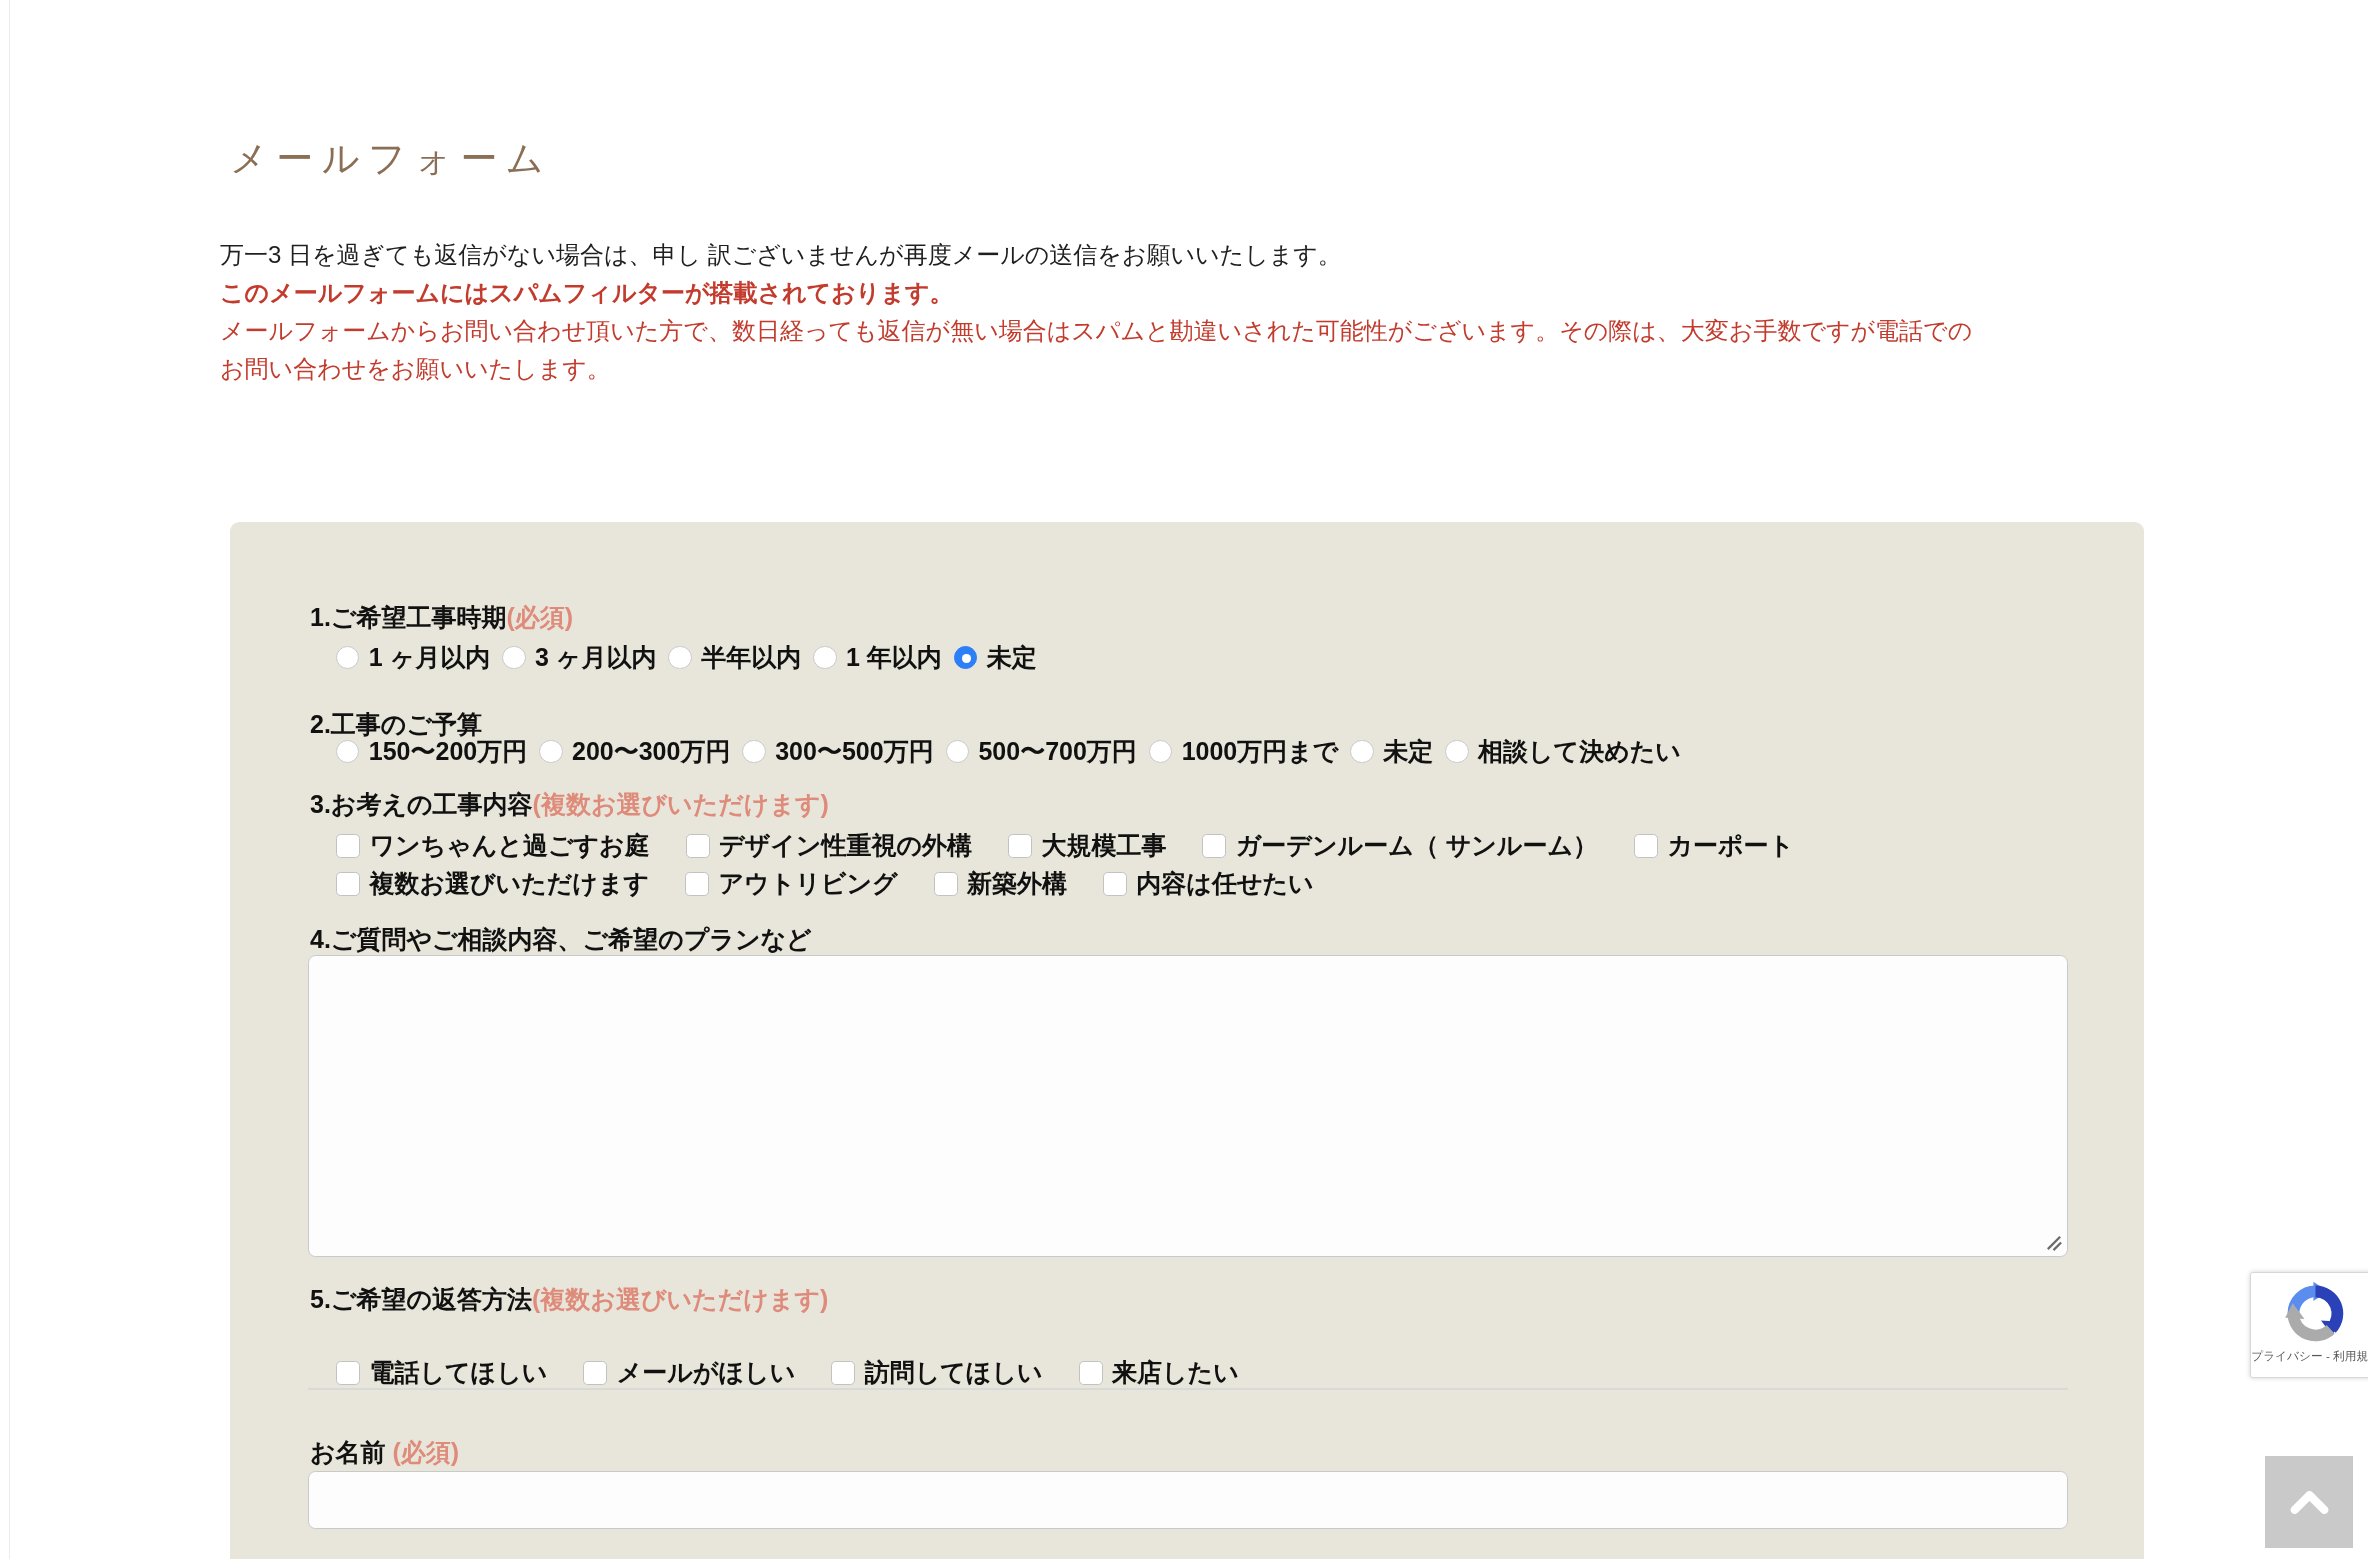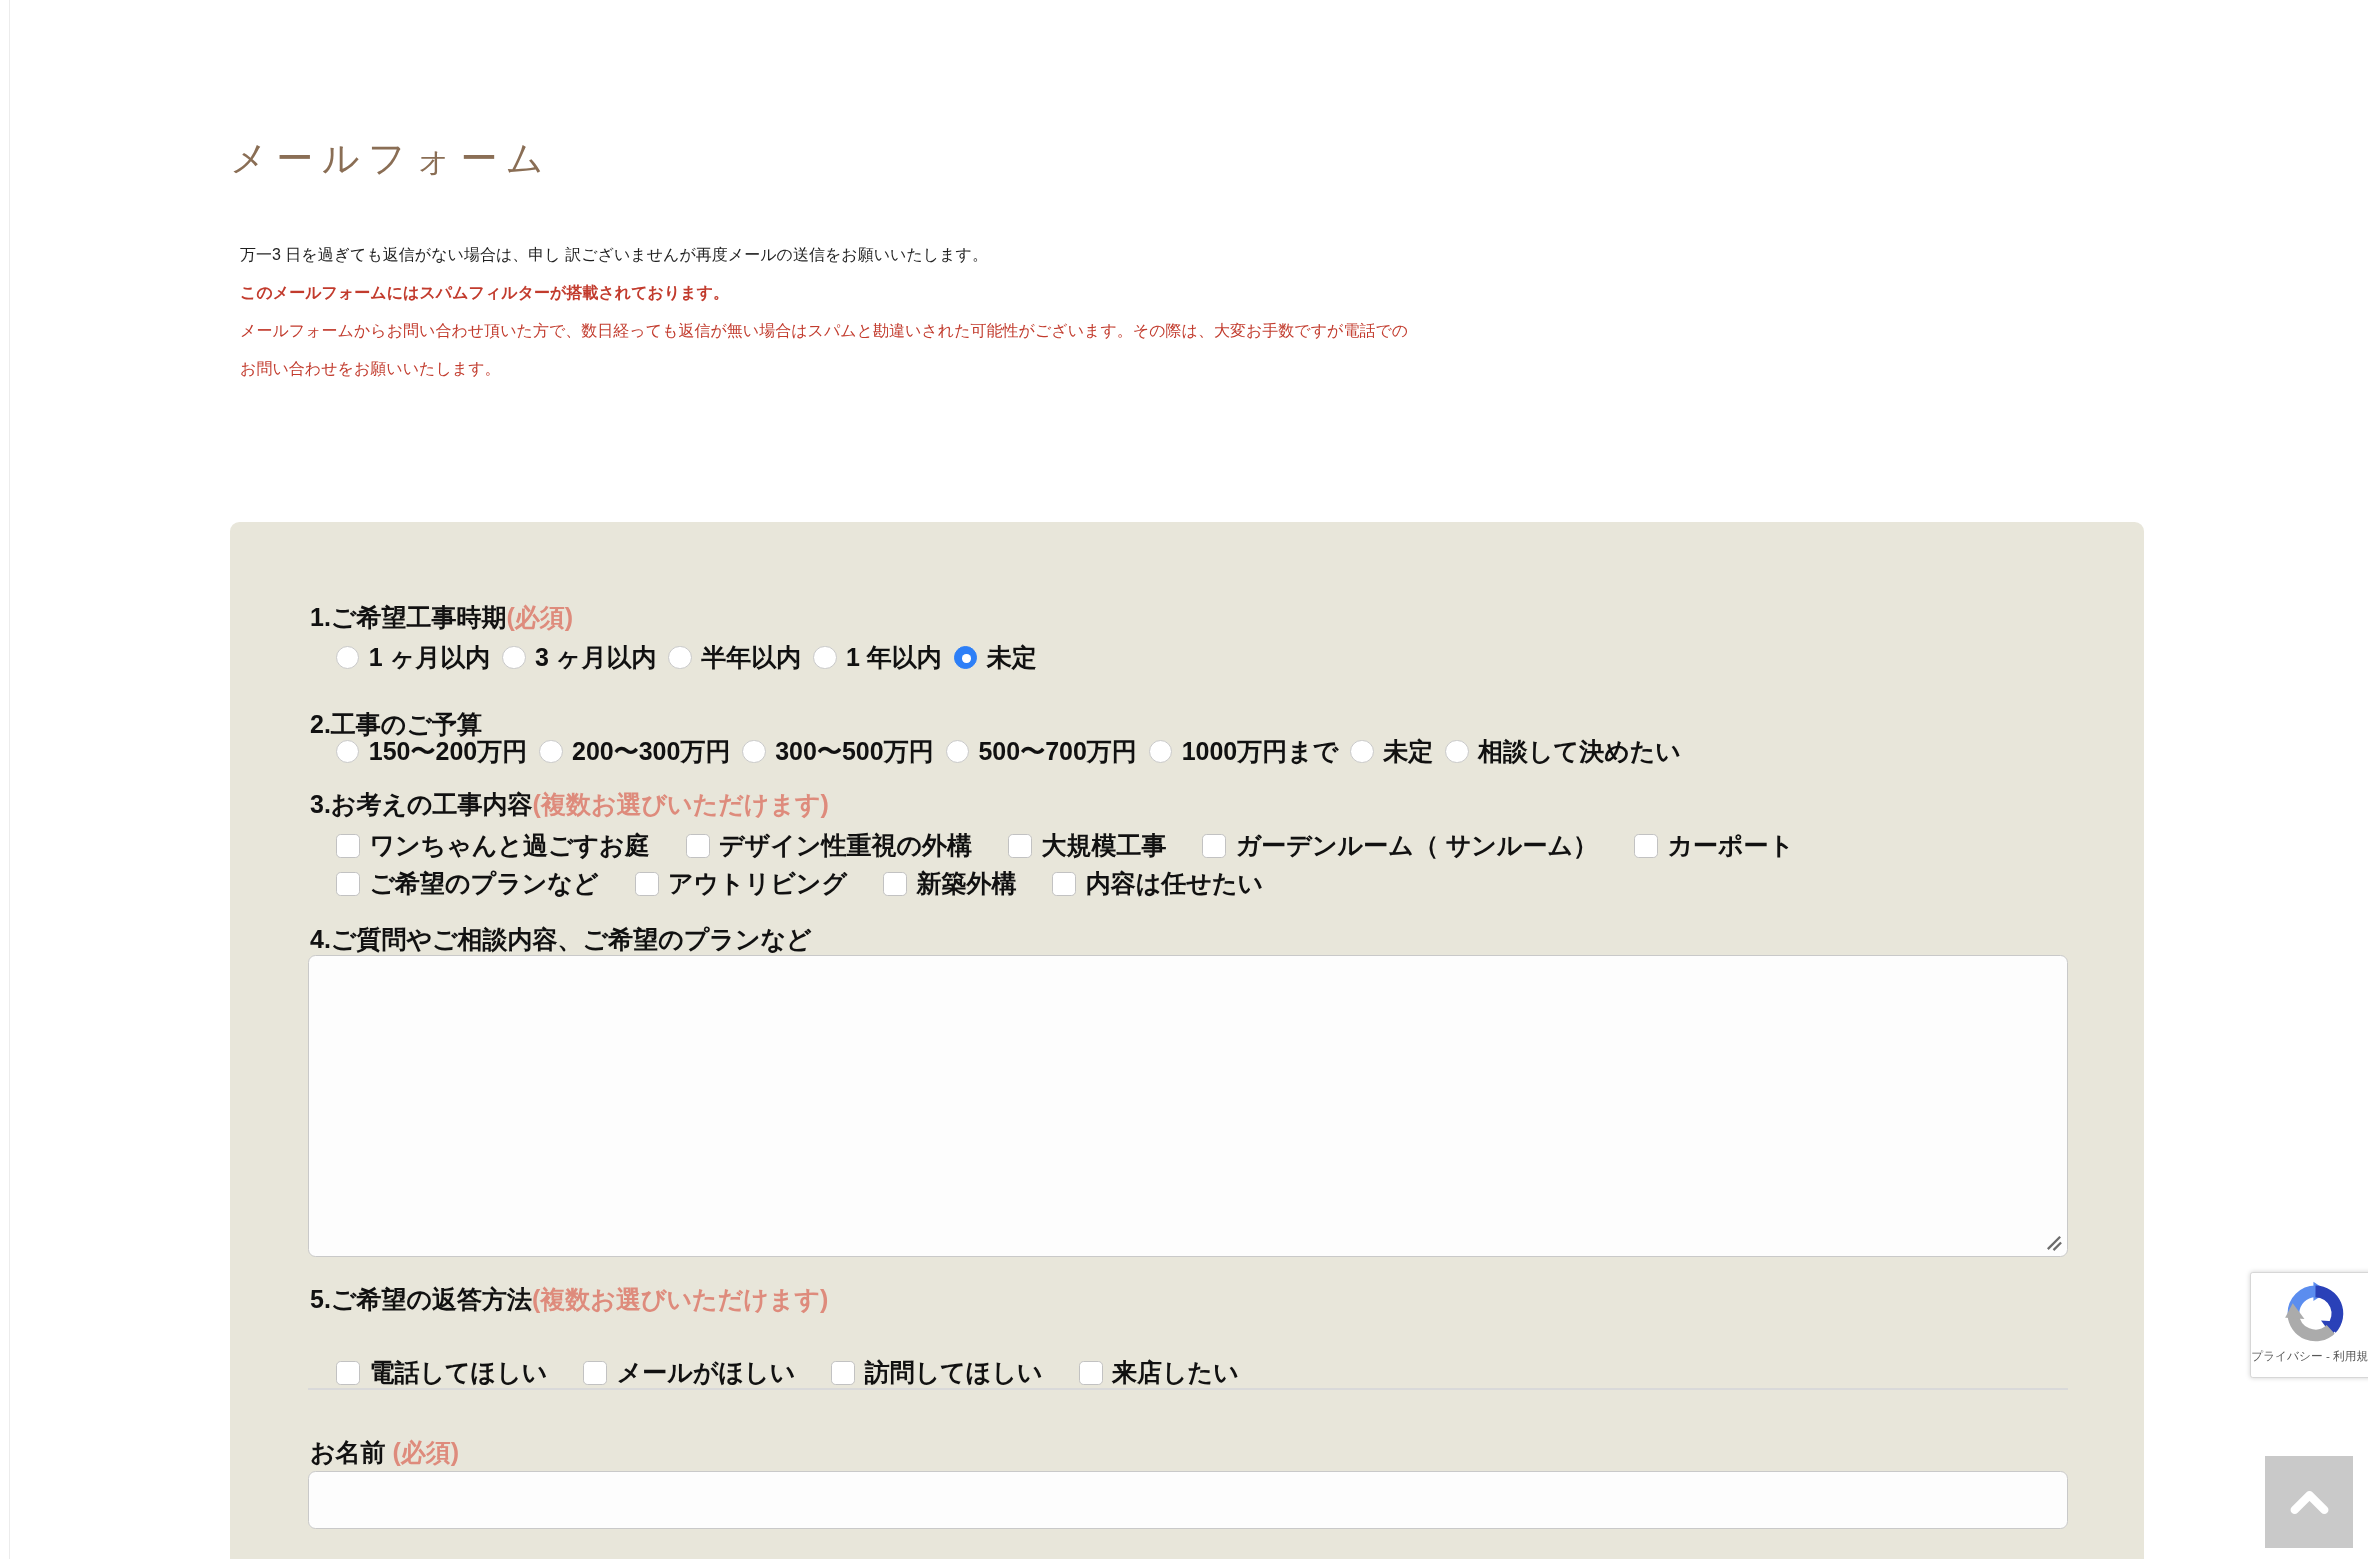--- a/index.html
+++ b/index.html
@@ -15,22 +15,22 @@
   .left-rule {
     position:absolute; left:9.4px; top:0; width:0.9px; height:100%;
     background:#ececec;
   }
   .page-title {
     position:absolute; left:230px; top:134px;
     font-size:37px; letter-spacing:8.4px; font-weight:500;
     color:#8a6e55;
   }
   .notice {
-    position:absolute; left:240px; top:236px; width:1930px;
-    font-size:16px; line-height:38px;
+    position:absolute; left:220px; top:236px; width:1930px;
+    font-size:24px; line-height:38px;
   }
   .notice .black { color:#1f1f1f; }
   .notice .red-bold { color:#c23b2d; font-weight:bold; }
   .notice .red { color:#c23b2d; }
 
   .panel {
     position:absolute; left:230px; top:522px;
     width:1914px; height:1087px;
     background:#e8e6da; border-radius:9.4px;
   }
@@ -217,21 +217,21 @@
         <span>ガーデンルーム（ サンルーム）</span>
       </label>
       <label class="option">
         <span class="checkbox"></span>
         <span>カーポート</span>
       </label>
     </div>
     <div class="opt-row gap40 pos-q3-row2">
       <label class="option">
         <span class="checkbox"></span>
-        <span>ご希望のプランなど</span>
+        <span>複数お選びいただけます</span>
       </label>
       <label class="option">
         <span class="checkbox"></span>
         <span>アウトリビング</span>
       </label>
       <label class="option">
         <span class="checkbox"></span>
         <span>新築外構</span>
       </label>
       <label class="option">

